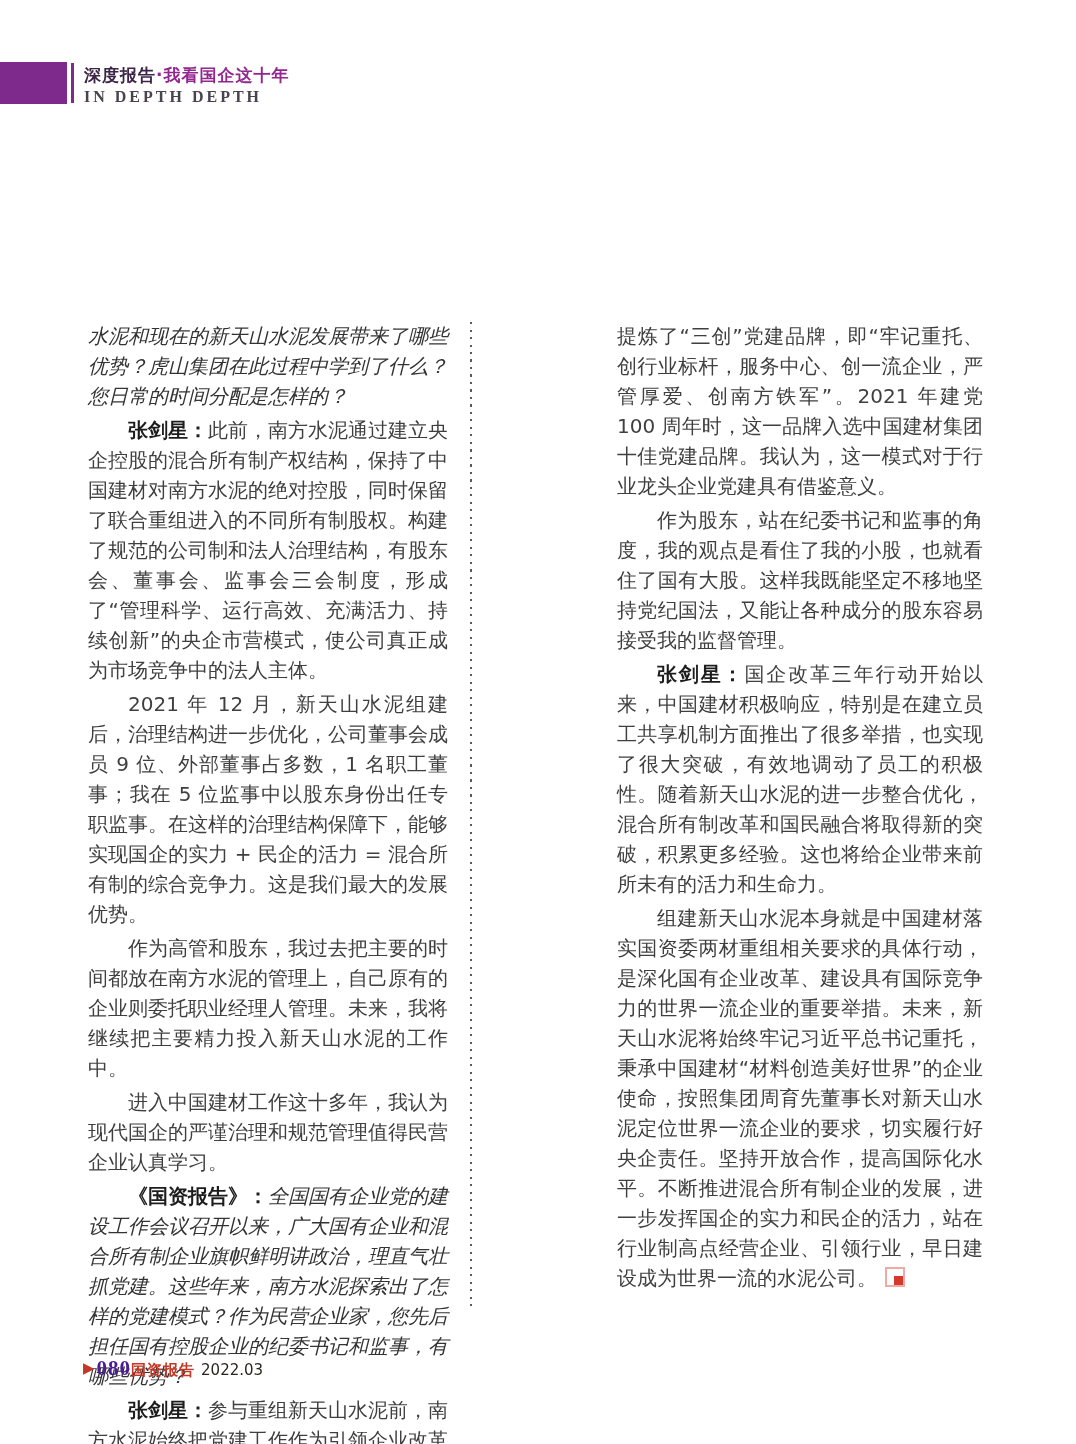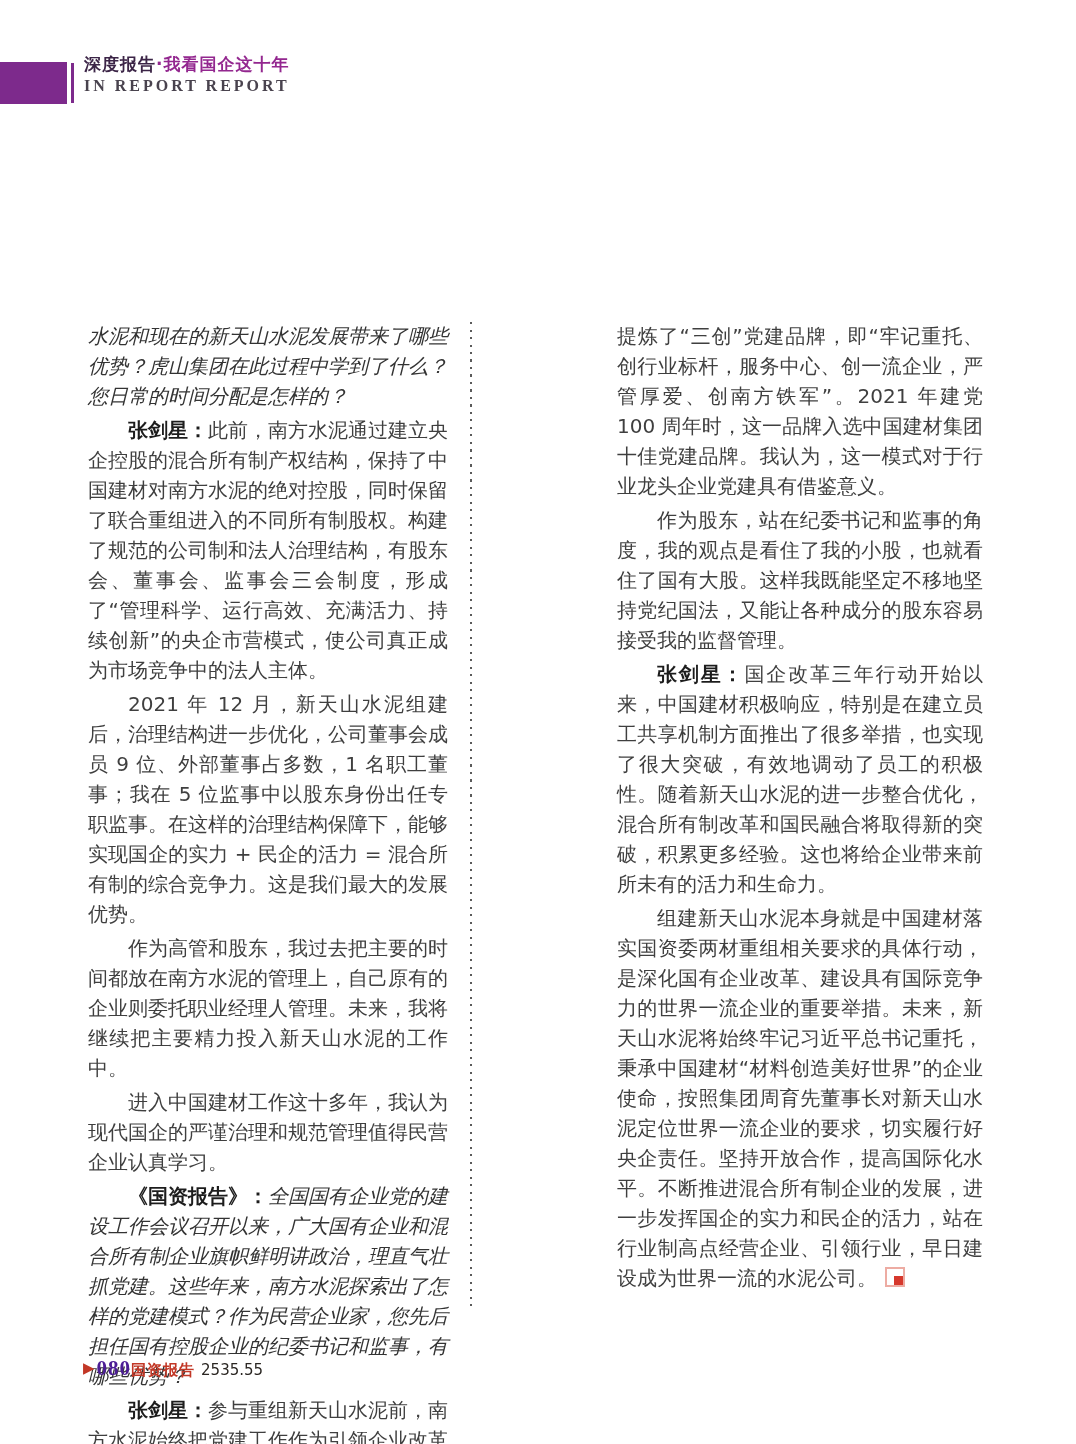--- a/index.html
+++ b/index.html
@@ -5,21 +5,21 @@
   html,body { margin:0; padding:0; }
   body {
     width:1076px; height:1444px; position:relative;
     background:#ffffff; overflow:hidden;
     font-family:"DejaVu Sans", sans-serif;
   }
 
   
   .hdr-block { position:absolute; left:0; top:62px; width:67px; height:42px; background:#7d2a8c; }
   .hdr-bar   { position:absolute; left:71px; top:63px; width:3px; height:40px; background:#7d2a8c; }
-  .hdr-text  { position:absolute; left:84px; top:52px; }
+  .hdr-text  { position:absolute; left:84px; top:63px; }
   .hdr-zh    { font-size:17px; font-weight:bold; line-height:24px; letter-spacing:1px; }
   .hdr-zh .sec   { color:#3c2547; }
   .hdr-zh .dot   { color:#93278f; }
   .hdr-zh .topic { color:#93278f; }
   .hdr-en {
     font-family:"Liberation Serif", serif; font-weight:bold;
     font-size:16px; line-height:20px; letter-spacing:3px; color:#49434e;
   }
 
   
@@ -68,21 +68,21 @@
 </style>
 </head>
 <body>
 
 <div class="hdr-block"></div>
 <div class="hdr-bar"></div>
 <div class="hdr-text">
   <div class="hdr-zh">
     <span class="sec">深度报告</span><span class="dot">·</span><span class="topic">我看国企这十年</span>
   </div>
-  <div class="hdr-en">IN REPORT REPORT</div>
+  <div class="hdr-en">IN DEPTH DEPTH</div>
 </div>
 
 <div class="col col-left">
     <p class="para question"><span>水泥和现在的新天山水泥发展带来了哪些优势？虎山集团在此过程中学到了什么？您日常的时间分配是怎样的？</span></p>
     <p class="para answer indent"><b class="speaker">张剑星：</b><span>此前，南方水泥通过建立央企控股的混合所有制产权结构，保持了中国建材对南方水泥的绝对控股，同时保留了联合重组进入的不同所有制股权。构建了规范的公司制和法人治理结构，有股东会、董事会、监事会三会制度，形成了“管理科学、运行高效、充满活力、持续创新”的央企市营模式，使公司真正成为市场竞争中的法人主体。</span></p>
     <p class="para answer indent"><span>2021 年 12 月，新天山水泥组建后，治理结构进一步优化，公司董事会成员 9 位、外部董事占多数，1 名职工董事；我在 5 位监事中以股东身份出任专职监事。在这样的治理结构保障下，能够实现国企的实力 + 民企的活力 = 混合所有制的综合竞争力。这是我们最大的发展优势。</span></p>
     <p class="para answer indent"><span>作为高管和股东，我过去把主要的时间都放在南方水泥的管理上，自己原有的企业则委托职业经理人管理。未来，我将继续把主要精力投入新天山水泥的工作中。</span></p>
     <p class="para answer indent"><span>进入中国建材工作这十多年，我认为现代国企的严谨治理和规范管理值得民营企业认真学习。</span></p>
     <p class="para question indent"><b class="speaker">《国资报告》：</b><span>全国国有企业党的建设工作会议召开以来，广大国有企业和混合所有制企业旗帜鲜明讲政治，理直气壮抓党建。这些年来，南方水泥探索出了怎样的党建模式？作为民营企业家，您先后担任国有控股企业的纪委书记和监事，有哪些优势？</span></p>
     <p class="para answer indent"><b class="speaker">张剑星：</b><span>参与重组新天山水泥前，南方水泥始终把党建工作作为引领企业改革发展工作的重要保障。基于企业特点，南方水泥探索并总结</span></p>
@@ -92,14 +92,14 @@
     <p class="para answer"><span>提炼了“三创”党建品牌，即“牢记重托、创行业标杆，服务中心、创一流企业，严管厚爱、创南方铁军”。2021 年建党 100 周年时，这一品牌入选中国建材集团十佳党建品牌。我认为，这一模式对于行业龙头企业党建具有借鉴意义。</span></p>
     <p class="para answer indent"><span>作为股东，站在纪委书记和监事的角度，我的观点是看住了我的小股，也就看住了国有大股。这样我既能坚定不移地坚持党纪国法，又能让各种成分的股东容易接受我的监督管理。</span></p>
     <p class="para answer indent"><b class="speaker">张剑星：</b><span>国企改革三年行动开始以来，中国建材积极响应，特别是在建立员工共享机制方面推出了很多举措，也实现了很大突破，有效地调动了员工的积极性。随着新天山水泥的进一步整合优化，混合所有制改革和国民融合将取得新的突破，积累更多经验。这也将给企业带来前所未有的活力和生命力。</span></p>
     <p class="para answer indent"><span>组建新天山水泥本身就是中国建材落实国资委两材重组相关要求的具体行动，是深化国有企业改革、建设具有国际竞争力的世界一流企业的重要举措。未来，新天山水泥将始终牢记习近平总书记重托，秉承中国建材“材料创造美好世界”的企业使命，按照集团周育先董事长对新天山水泥定位世界一流企业的要求，切实履行好央企责任。坚持开放合作，提高国际化水平。不断推进混合所有制企业的发展，进一步发挥国企的实力和民企的活力，站在行业制高点经营企业、引领行业，早日建设成为世界一流的水泥公司。</span><span class="end-mark"></span></p>
   </div>
 
 <div class="footer">
   <span class="pg-marker">▶</span>
   <span class="pg-num">080</span>
   <span class="pg-mag">国资报告</span>
-  <span class="pg-issue">2535.55</span>
+  <span class="pg-issue">2022.03</span>
 </div>
 
 </body></html>

